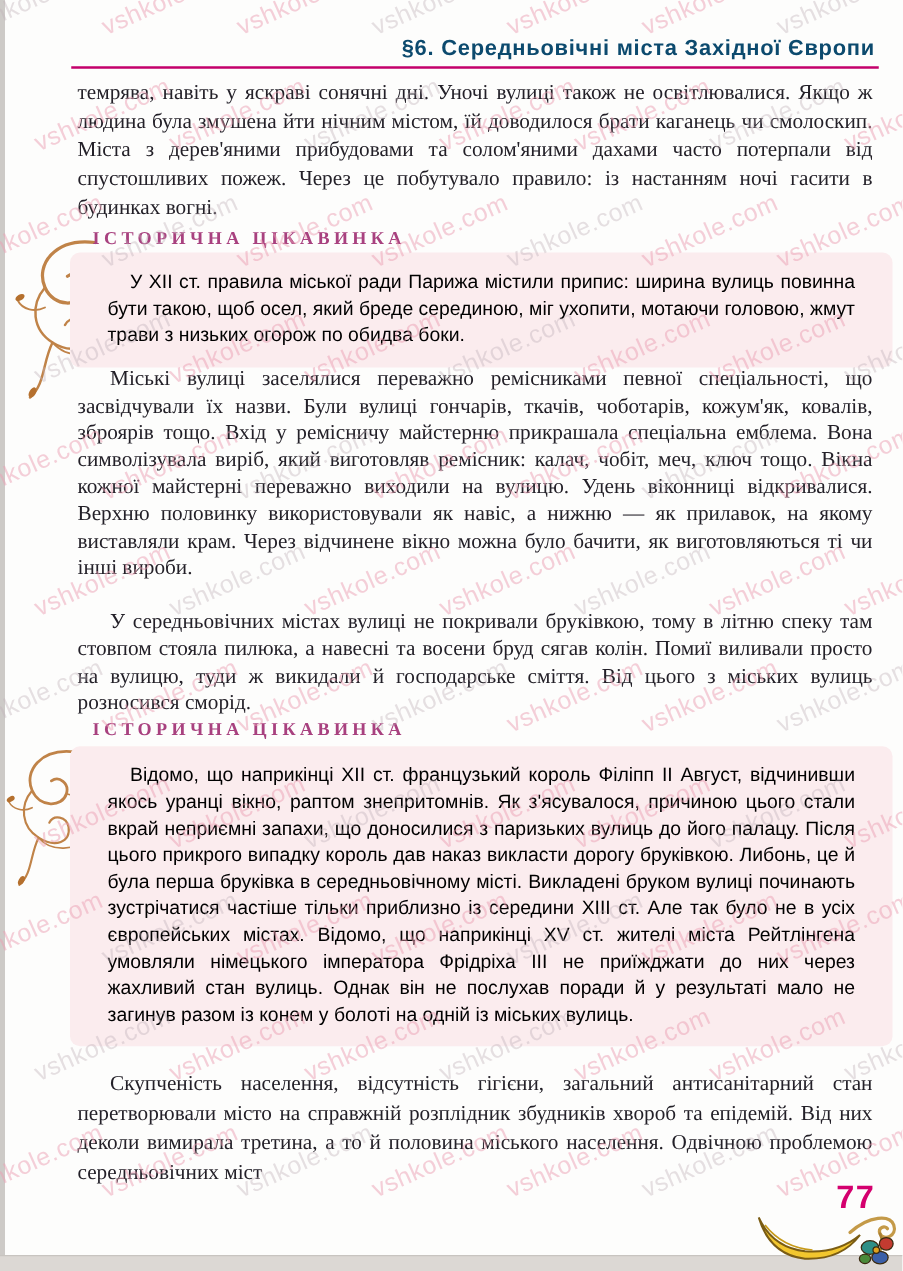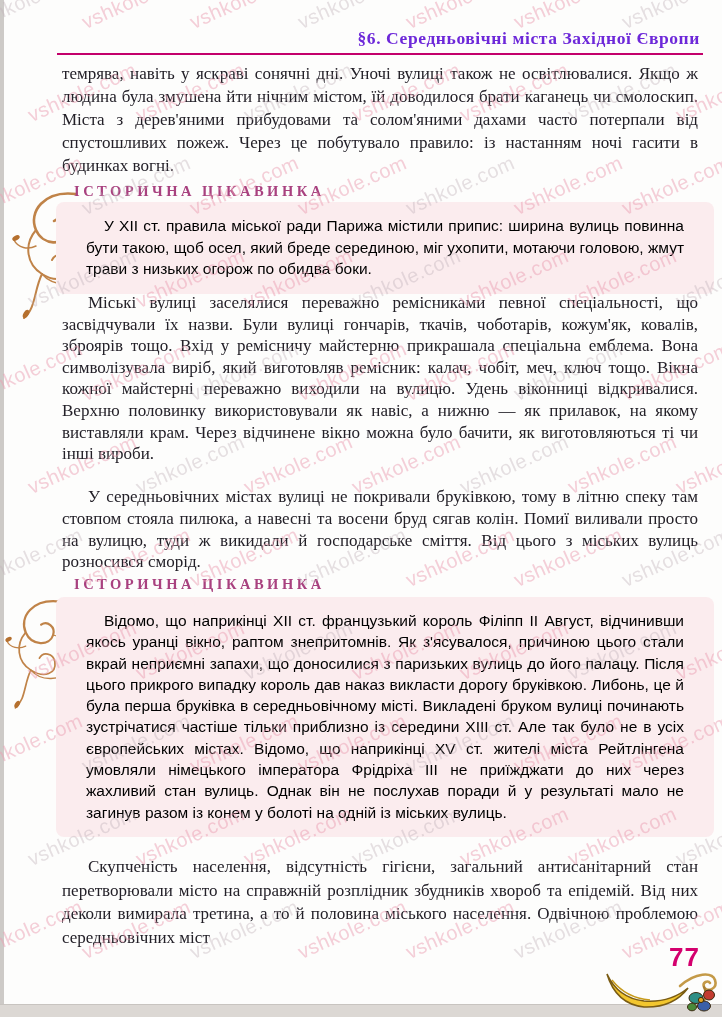--- a/index.html
+++ b/index.html
@@ -13,23 +13,23 @@
   .page { position:absolute; inset:0; }
 
   
   .edge-left  { position:absolute; left:0; top:0; width:4px; height:1017px; background:#cdcac7; }
   .edge-bottom{ position:absolute; left:0; top:1004px; width:722px; height:13px; background:#dcd8d4; border-top:1px solid #c8c4c0; }
 
   
   .chapter-header {
     position:absolute; top:28px; left:57px; width:643px;
     text-align:right;
-    font-family:Liberation Serif, serif;
+    font-family:Liberation Sans, sans-serif;
     font-weight:bold; font-size:17.5px; letter-spacing:0.6px;
-    color:#6d28d9;
+    color:#0c4a6e;
   }
   .header-rule { position:absolute; top:53px; left:57px; width:646px; height:2px; background:#c3006b; }
 
   
   .body-par {
     position:absolute; left:62px; width:636px;
     margin:0;
     font-family:"Liberation Serif", serif;
     font-size:17px; line-height:23px;
     color:#232028;

